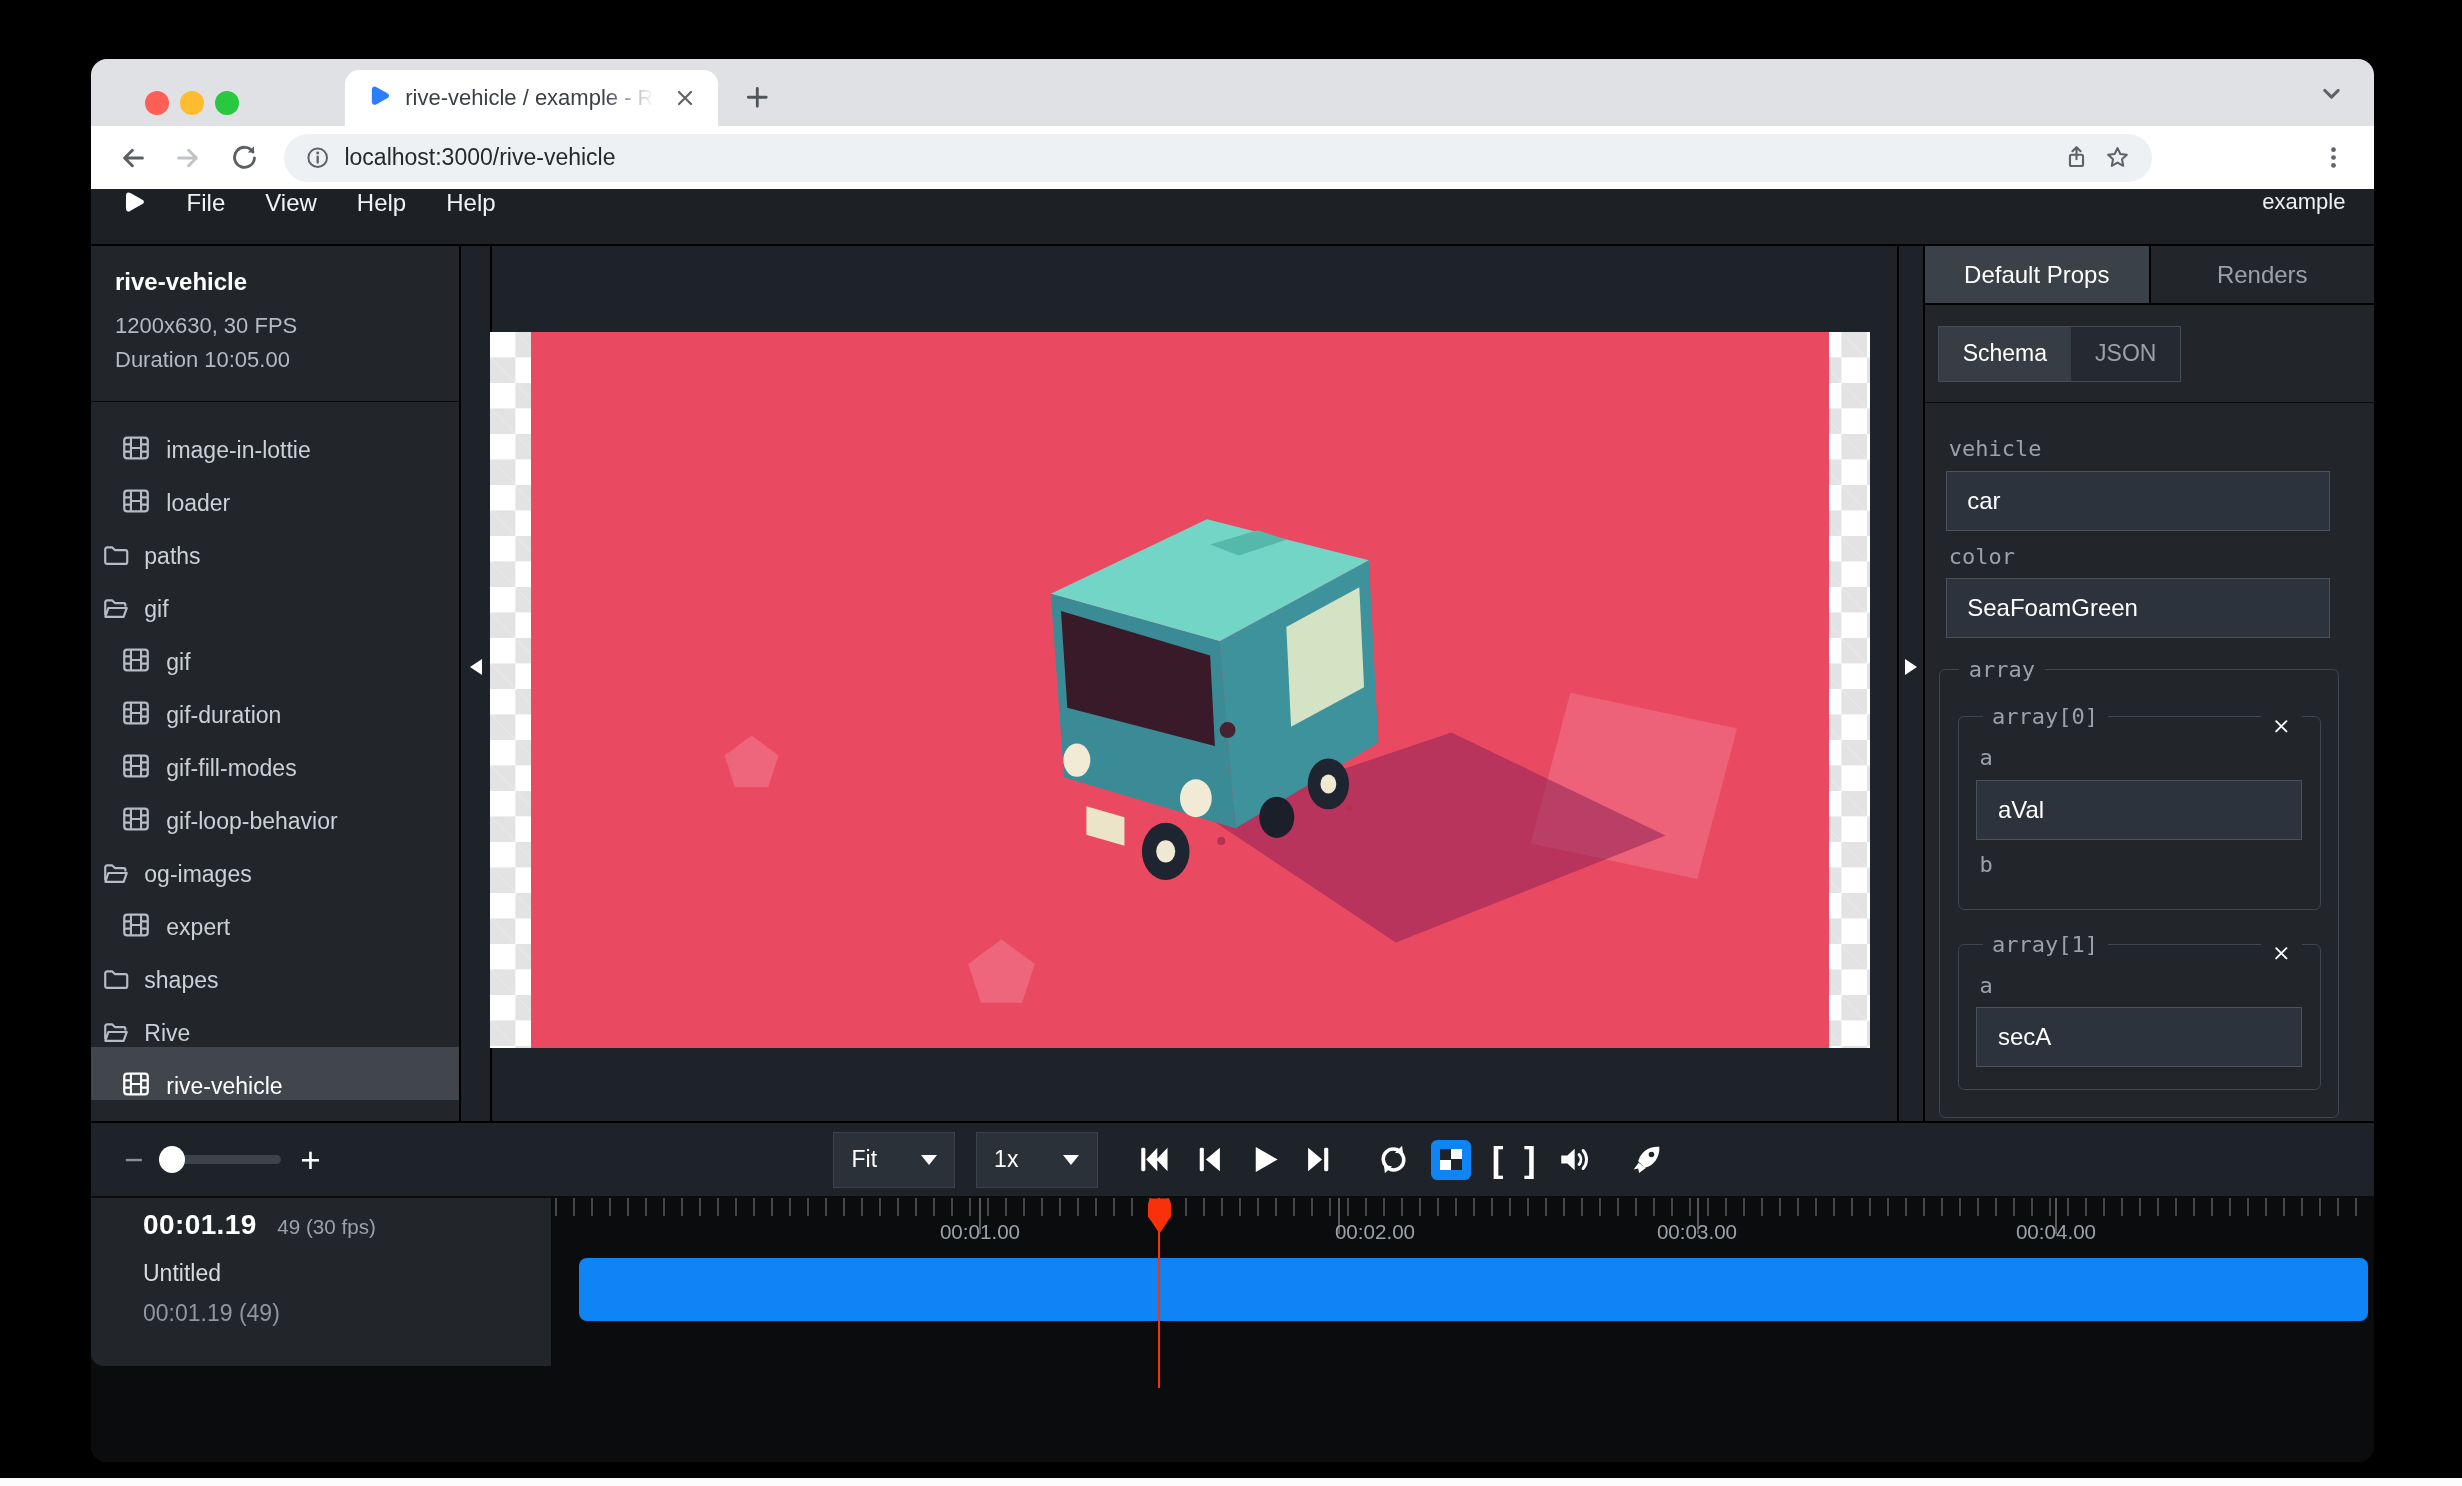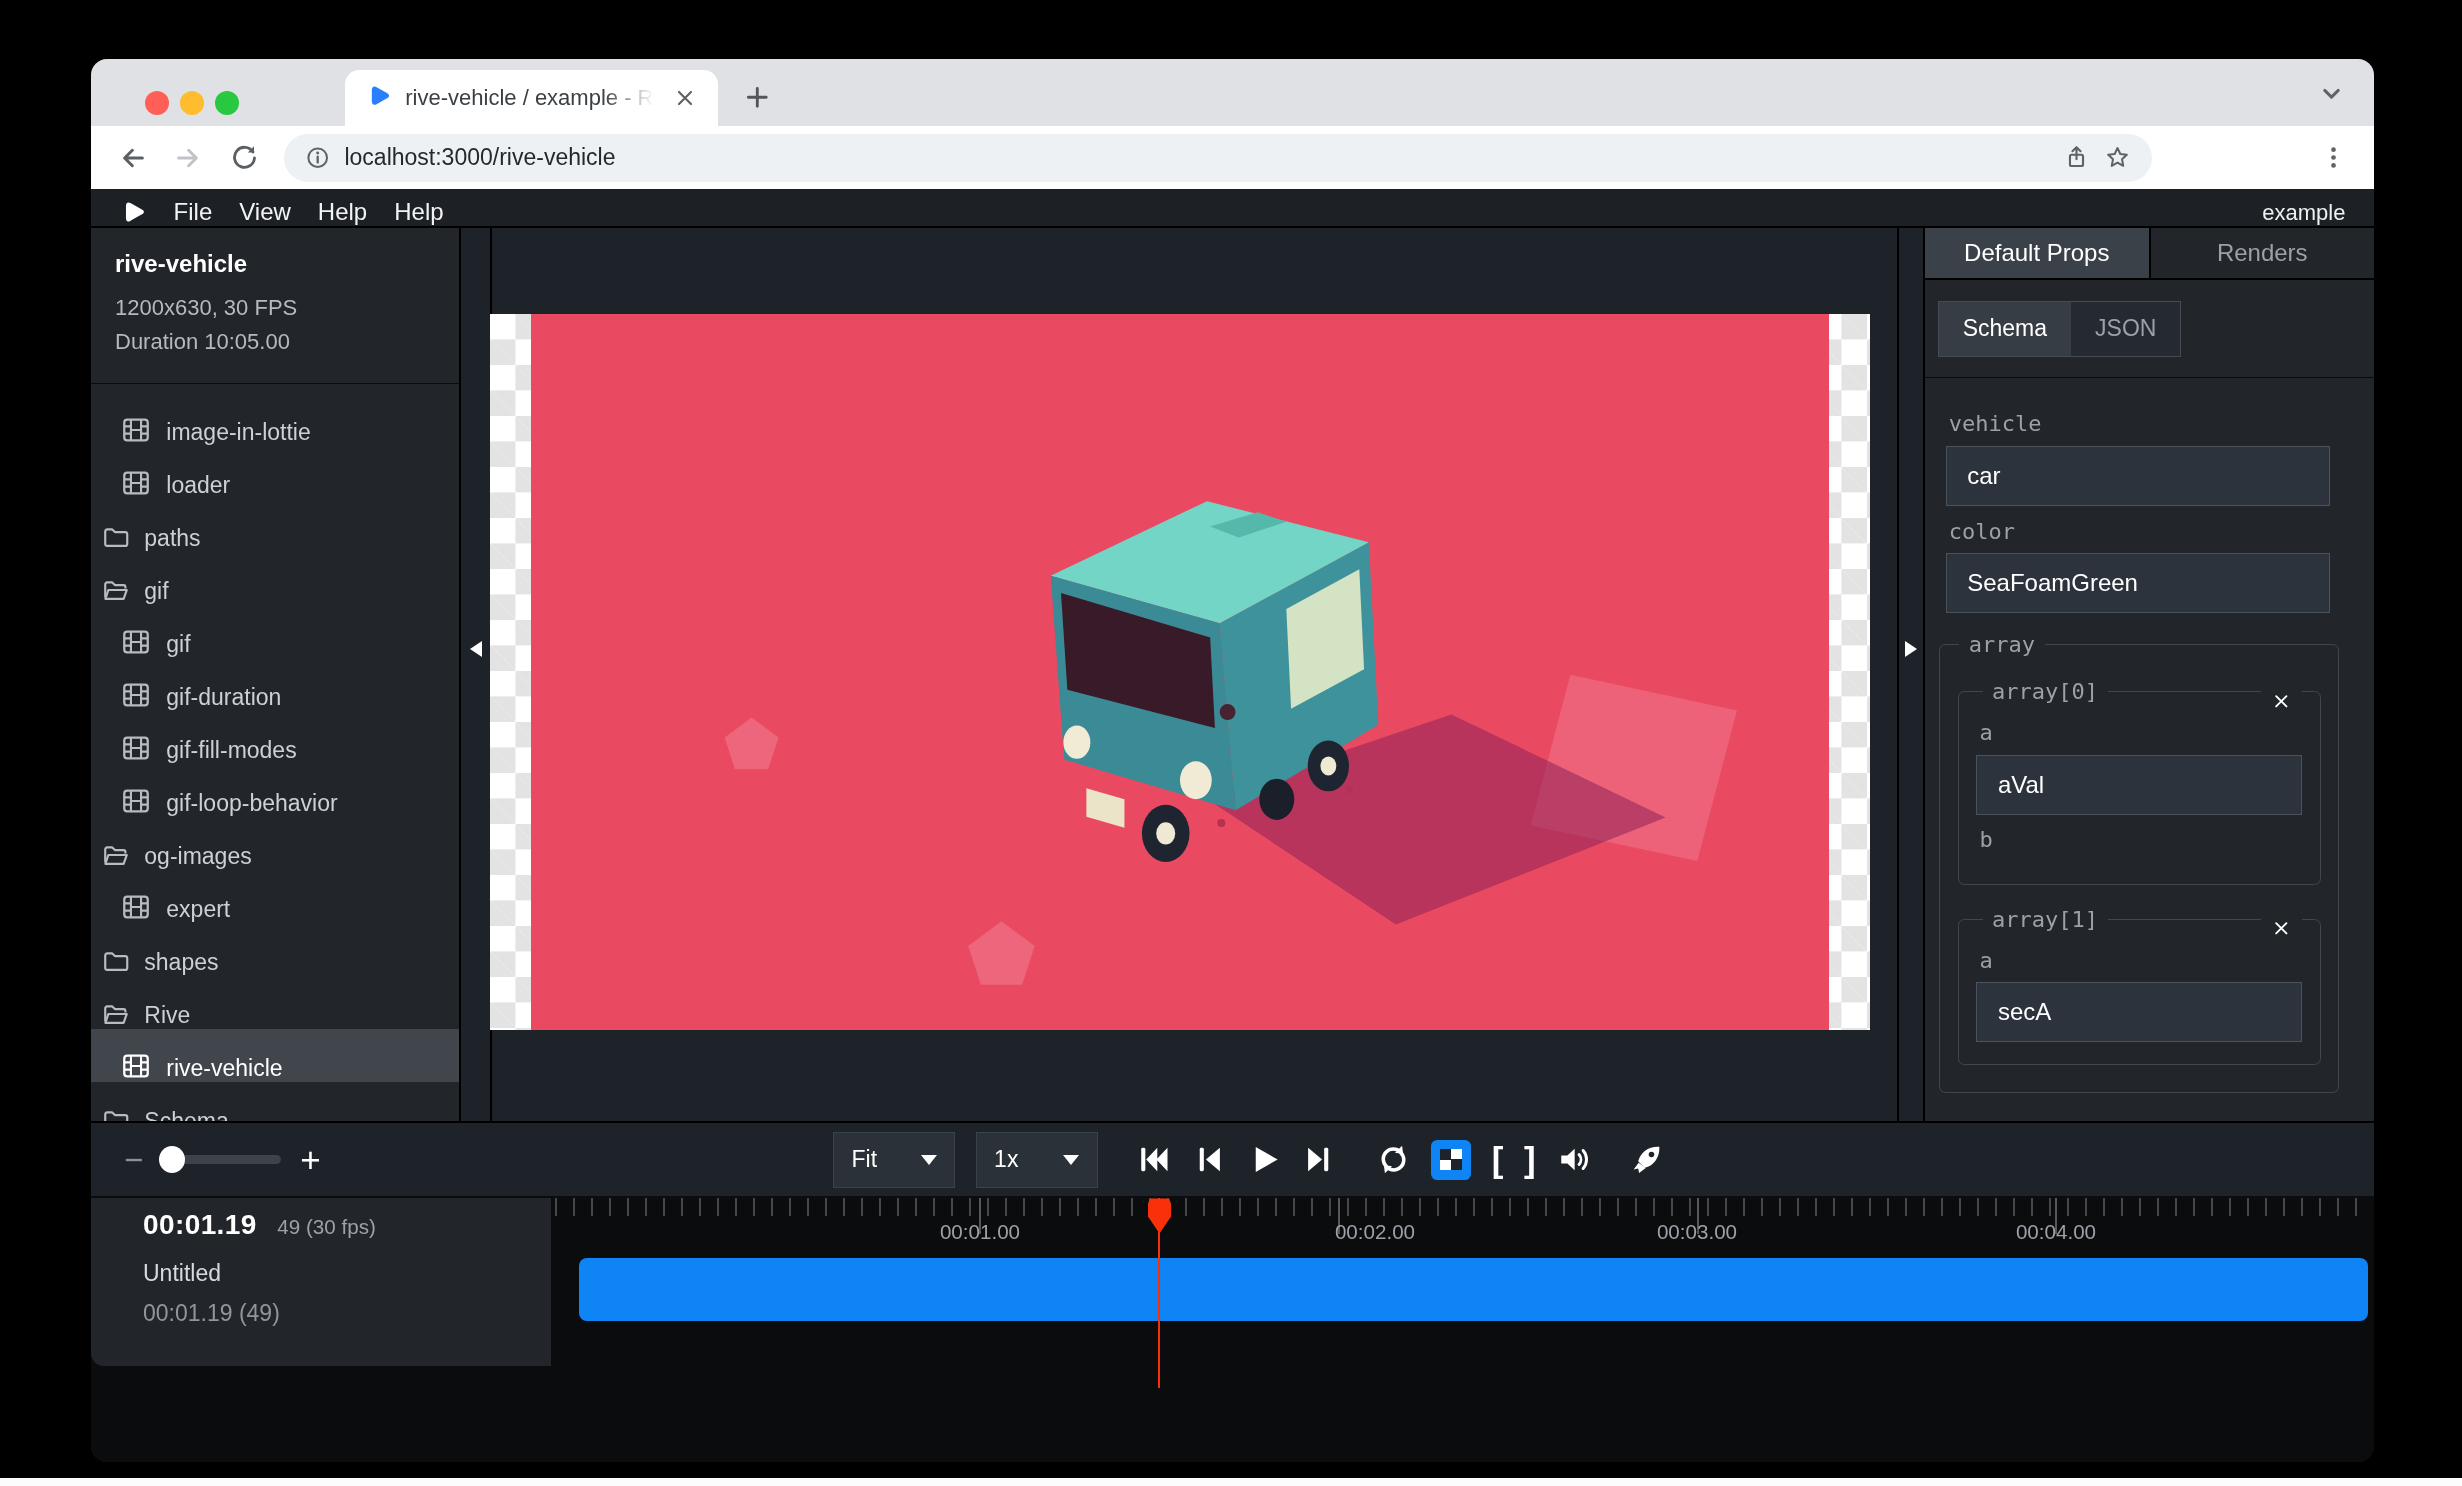--- a/index.html
+++ b/index.html
@@ -21,21 +21,21 @@
   .addressrow{height:63px;background:#fff;display:flex;align-items:center;padding:0 27px;gap:25.4px;flex:0 0 auto}
   .nav-ic{width:30px;height:30px;color:#5b6065;flex:0 0 auto}
   .nav-ic.disabled{color:#c0c4c8}
   .urlpill{flex:1;height:48px;background:#eef1f4;border-radius:24px;display:flex;align-items:center;padding:0 20.6px;gap:14.3px;margin-right:143px}
   .info-ic{width:25.4px;height:25.4px;color:#5f6368;flex:0 0 auto}
   .url-text{font-size:23px;color:#26282c;flex:1;white-space:nowrap}
   .pill-ic{width:27px;height:27px;color:#5f6368;flex:0 0 auto}
   .kebab{width:27px;height:27px;color:#5f6368;flex:0 0 auto}
 
   
-  .menubar{height:39px;background:#1d2126;border-bottom:2.4px solid #000;display:flex;align-items:flex-end;padding:0 28.6px;gap:27px;flex:0 0 auto}
+  .menubar{height:57px;background:#1d2126;border-bottom:2.4px solid #000;display:flex;align-items:flex-start;padding:0 28.6px;gap:40px;flex:0 0 auto}
   .logo{width:27px;height:27px;color:#fff}
   .menu-item{font-size:24px;color:#f2f3f5}
   .menubar .spacer{flex:1}
   .menu-right{font-size:22px;color:#eef0f2}
 
   .main{flex:1;display:flex;min-height:0}
 
   
   .sidebar{width:370px;background:#22262b;border-right:2.4px solid #000;display:flex;flex-direction:column;flex:0 0 auto}
   .sb-info{padding:22px 19px 24px 24px;border-bottom:1.6px solid #0a0b0c}
@@ -56,21 +56,21 @@
   .edge-strip-r{position:absolute;right:0;top:0;bottom:0;width:26px;border-left:2.4px solid #000}
   .handle{position:absolute;width:0;height:0}
   .handle-left{top:413px;left:8.7px;border-top:8.7px solid transparent;border-bottom:8.7px solid transparent;border-right:12px solid #fff}
   .handle-right{top:413px;right:6.3px;border-top:8.7px solid transparent;border-bottom:8.7px solid transparent;border-left:12px solid #fff}
   .canvas{position:absolute;left:29px;top:86px;width:1380px;height:716px;background-color:#fff;background-image:linear-gradient(45deg,#e3e3e3 25%,transparent 25%,transparent 75%,#e3e3e3 75%),linear-gradient(45deg,#e3e3e3 25%,transparent 25%,transparent 75%,#e3e3e3 75%);background-size:51px 51px;background-position:0 0,25.4px 25.4px}
   .canvas-art{position:absolute;left:41px;right:41px;top:0;bottom:0}
   .canvas-art svg{display:block;width:100%;height:100%}
 
   
   .rightpanel{width:451px;background:#22262b;border-left:2.4px solid #000;display:flex;flex-direction:column;flex:0 0 auto;overflow:hidden}
-  .rp-tabs{height:52px;display:flex;border-bottom:2.4px solid #000;flex:0 0 auto}
+  .rp-tabs{height:59px;display:flex;border-bottom:2.4px solid #000;flex:0 0 auto}
   .rp-tab{flex:1;display:flex;align-items:center;justify-content:center;font-size:24px;color:#9aa1a8}
   .rp-tab.active{background:#3b4148;color:#fff}
   .rp-tab.renders{border-left:2.4px solid #000}
   .rp-scroll{flex:1;overflow:hidden;display:flex;flex-direction:column}
   .rp-seg-row{padding:20.6px 0 20.6px 12.7px;border-bottom:1.6px solid #0a0b0c}
   .seg{display:inline-flex;border:1.6px solid #454c54}
   .seg-cell{padding:13.5px 24px;font-size:23px}
   .seg-cell.on{background:#363d45;color:#fff}
   .seg-cell.off{background:#242932;color:#9aa1a8}
   .rp-fields{padding:20.6px 44px 0 20.6px}

